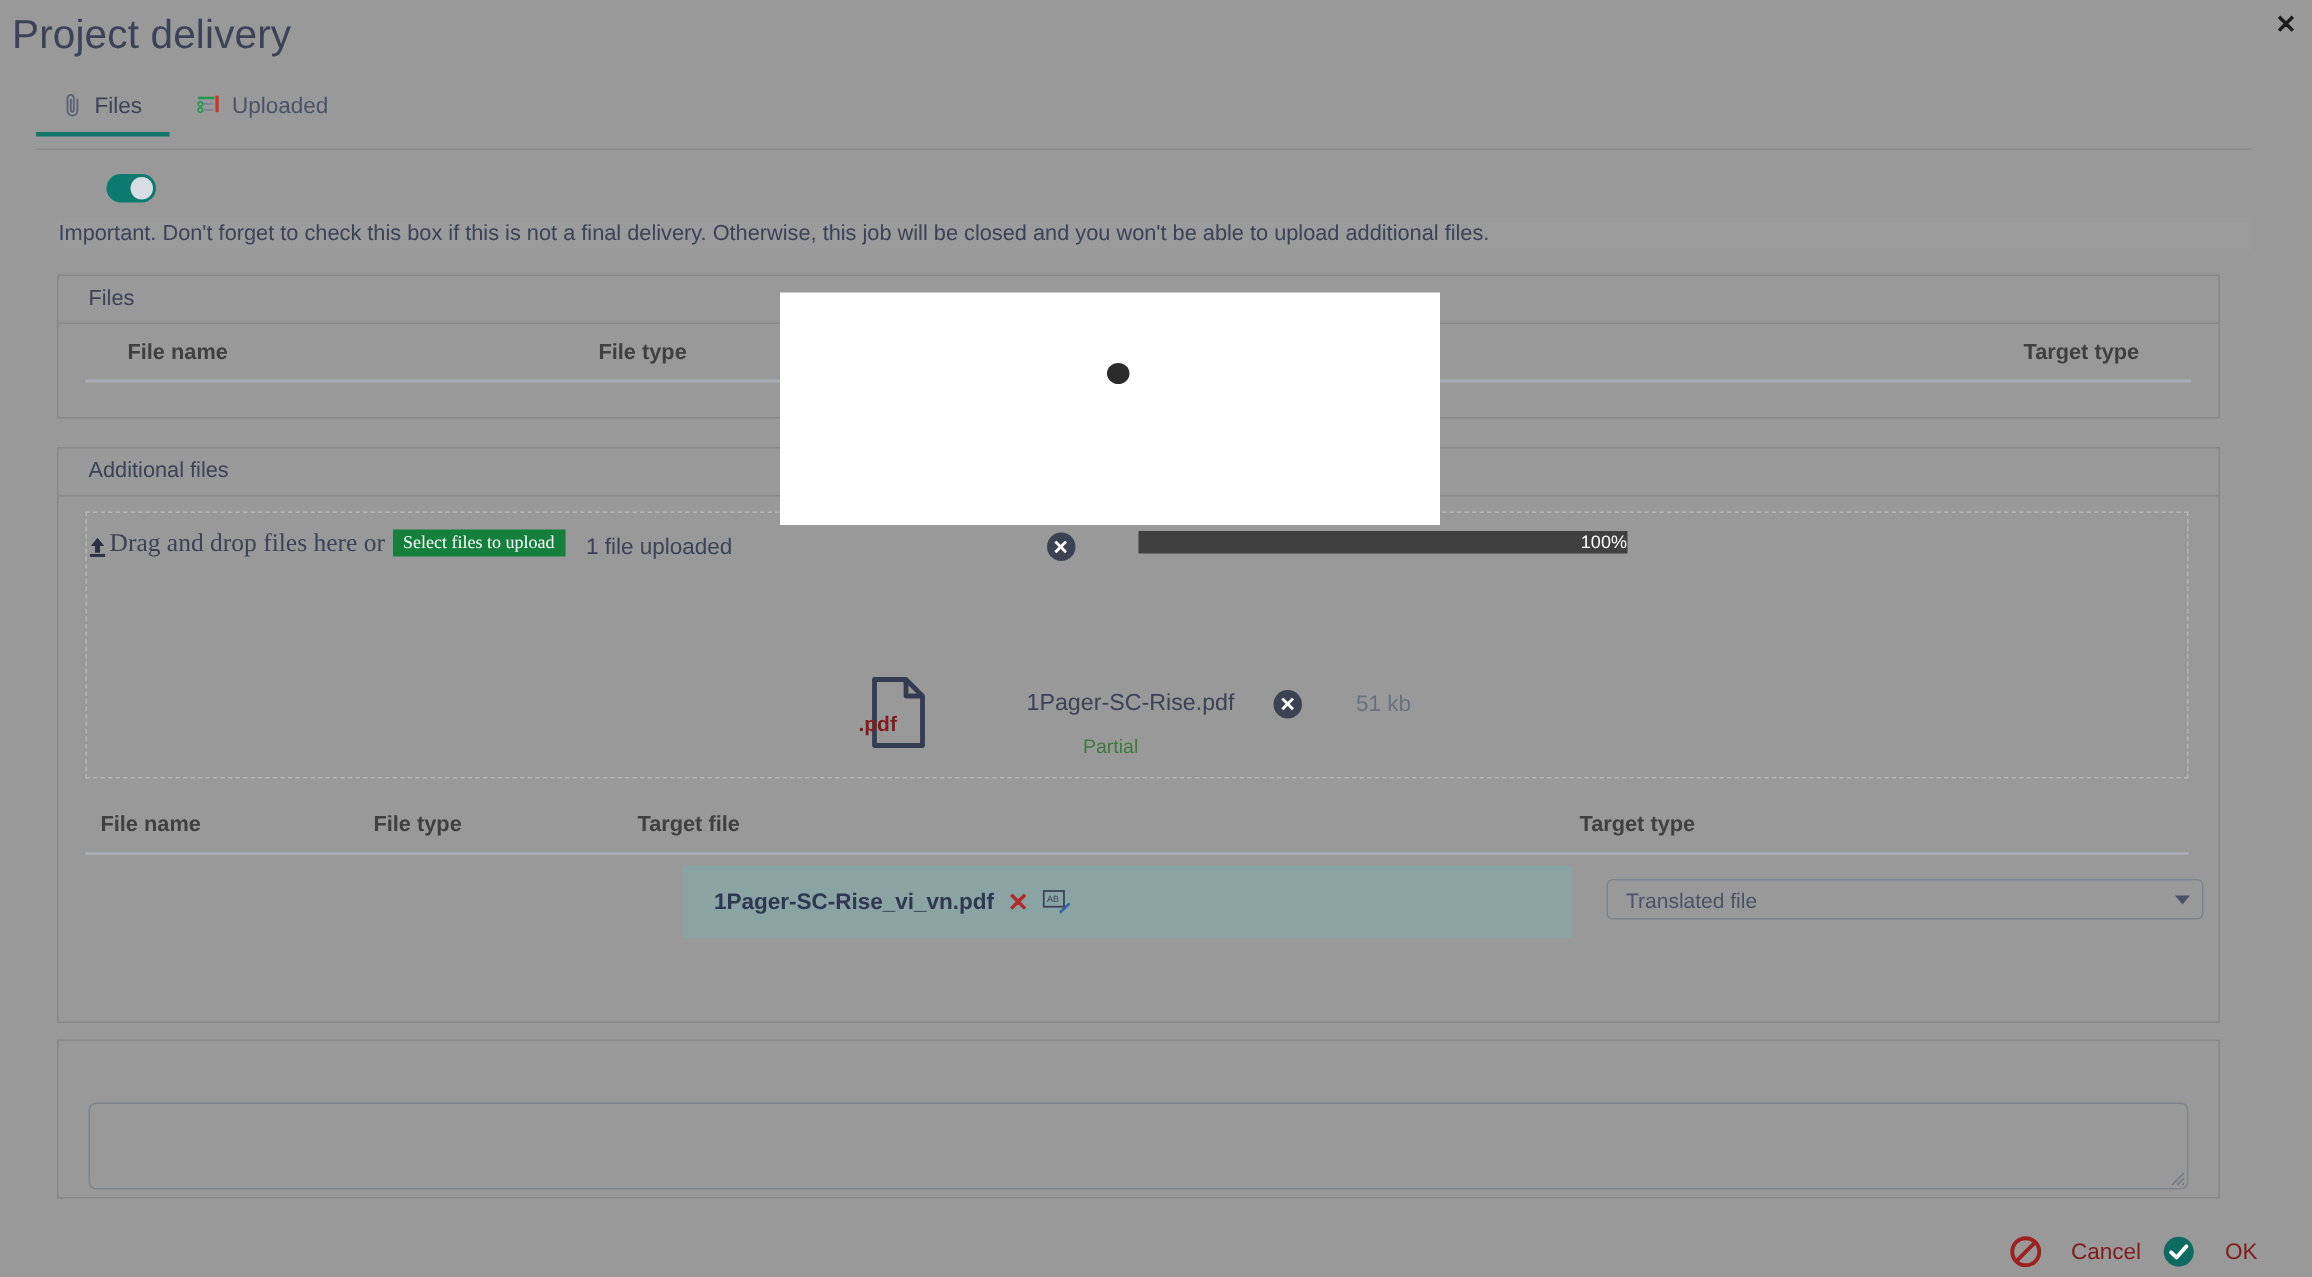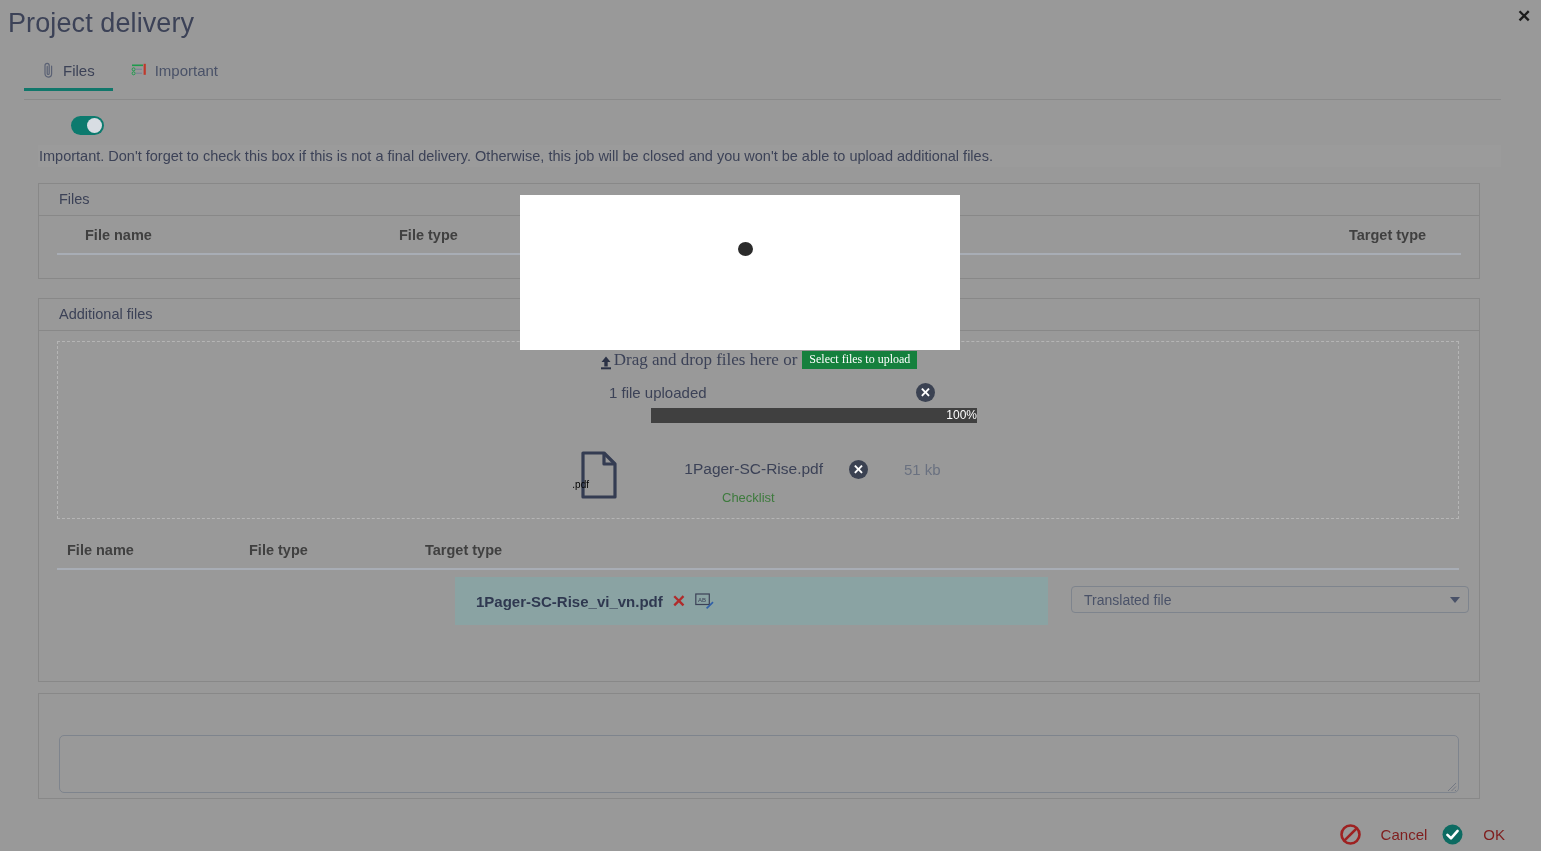--- a/index.html
+++ b/index.html
@@ -173,21 +173,21 @@
     width: 1402px;
     height: 178px;
     border: 1px dashed #b5b5b5;
     box-sizing: border-box;
   }
   #drop-inner {
     position: absolute;
     left: 0; right: 0;
     top: 0;
     display: flex;
-    flex-direction: column;
+    flex-direction: row;
     align-items: center;
   }
   #drop-line {
     display: flex;
     align-items: center;
     gap: 0px;
     font-family: "Liberation Serif", serif;
     font-size: 17px;
     color: #3c4257;
     margin-top: 8px;
@@ -259,23 +259,24 @@
   }
   #pdf-icon-wrap {
     position: relative;
     width: 46px; height: 50px;
     flex: none;
   }
   #pdf-ext-label {
     position: absolute;
     left: -3px;
     bottom: 10px;
-    font-size: 10px;
-    color: #000000;
+    font-size: 14px;
+    color: #7f1d1d;
     font-family: "Liberation Sans", sans-serif;
+    font-weight: bold;
   }
   #uploaded-file-name {
     font-size: 15.5px;
     color: #3c4257;
     margin-left: 63px;
     position: relative;
     top: -6px;
   }
   #uploaded-file-status {
     position: absolute;
@@ -454,21 +455,21 @@
     <span class="checklist-ico">
       <svg width="16" height="16" viewBox="0 0 16 16">
         <rect x="1" y="1.5" width="11" height="1.6" fill="#1f9a4d"></rect>
         <circle cx="2.6" cy="6.3" r="1.5" fill="none" stroke="#1f9a4d" stroke-width="1"></circle>
         <rect x="5" y="5.6" width="6" height="1.3" fill="#7d8496"></rect>
         <circle cx="2.6" cy="10.3" r="1.5" fill="none" stroke="#1f9a4d" stroke-width="1"></circle>
         <rect x="5" y="9.6" width="6" height="1.3" fill="#7d8496"></rect>
         <rect x="12.6" y="0.8" width="2.2" height="11" fill="#c0392b"></rect>
       </svg>
     </span>
-    <span>Important</span>
+    <span>Uploaded</span>
   </div>
 </div>
 <div class="tabs-rule"></div>
 
 <div id="partial-row">
   <div id="partial-toggle"></div>
   <div id="partial-label">Partial delivery</div>
 </div>
 
 <div id="important-banner">Important. Don't forget to check this box if this is not a final delivery. Otherwise, this job will be closed and you won't be able to upload additional files.</div>
@@ -511,27 +512,28 @@
       <div id="pdf-icon-wrap">
         <svg width="46" height="50" viewBox="0 0 46 50">
           <path d="M8 3 h21 l11 11 v33 h-32 z" fill="none" stroke="#343c52" stroke-width="3.2" stroke-linejoin="round"></path>
           <path d="M29 3 v11 h11" fill="none" stroke="#343c52" stroke-width="3.2" stroke-linejoin="round"></path>
         </svg>
         <span id="pdf-ext-label">.pdf</span>
       </div>
       <span id="uploaded-file-name">1Pager-SC-Rise.pdf</span>
       <span id="uploaded-remove" class="x-circle">✕</span>
       <span id="uploaded-file-size">51 kb</span>
-      <span id="uploaded-file-status">Checklist</span>
+      <span id="uploaded-file-status">Partial</span>
     </div>
   </div>
 
   <div class="tbl-head" id="target-table-head">
     <div class="th" style="width:192px;padding-left:10px;box-sizing:border-box;">File name</div>
     <div class="th" style="width:176px;">File type</div>
+    <div class="th" style="width:628px;">Target file</div>
     <div class="th" style="width:200px;">Target type</div>
   </div>
 
   <div id="target-row">
     <div id="target-file-chip">
       <span id="target-file-name">1Pager-SC-Rise_vi_vn.pdf</span>
       <span id="target-file-remove-icon">✕</span>
       <span id="rename-icon">
         <svg width="19" height="17" viewBox="0 0 19 17">
           <rect x="0.8" y="1" width="13.5" height="10.5" fill="none" stroke="#3c4257" stroke-width="1.2"></rect>

